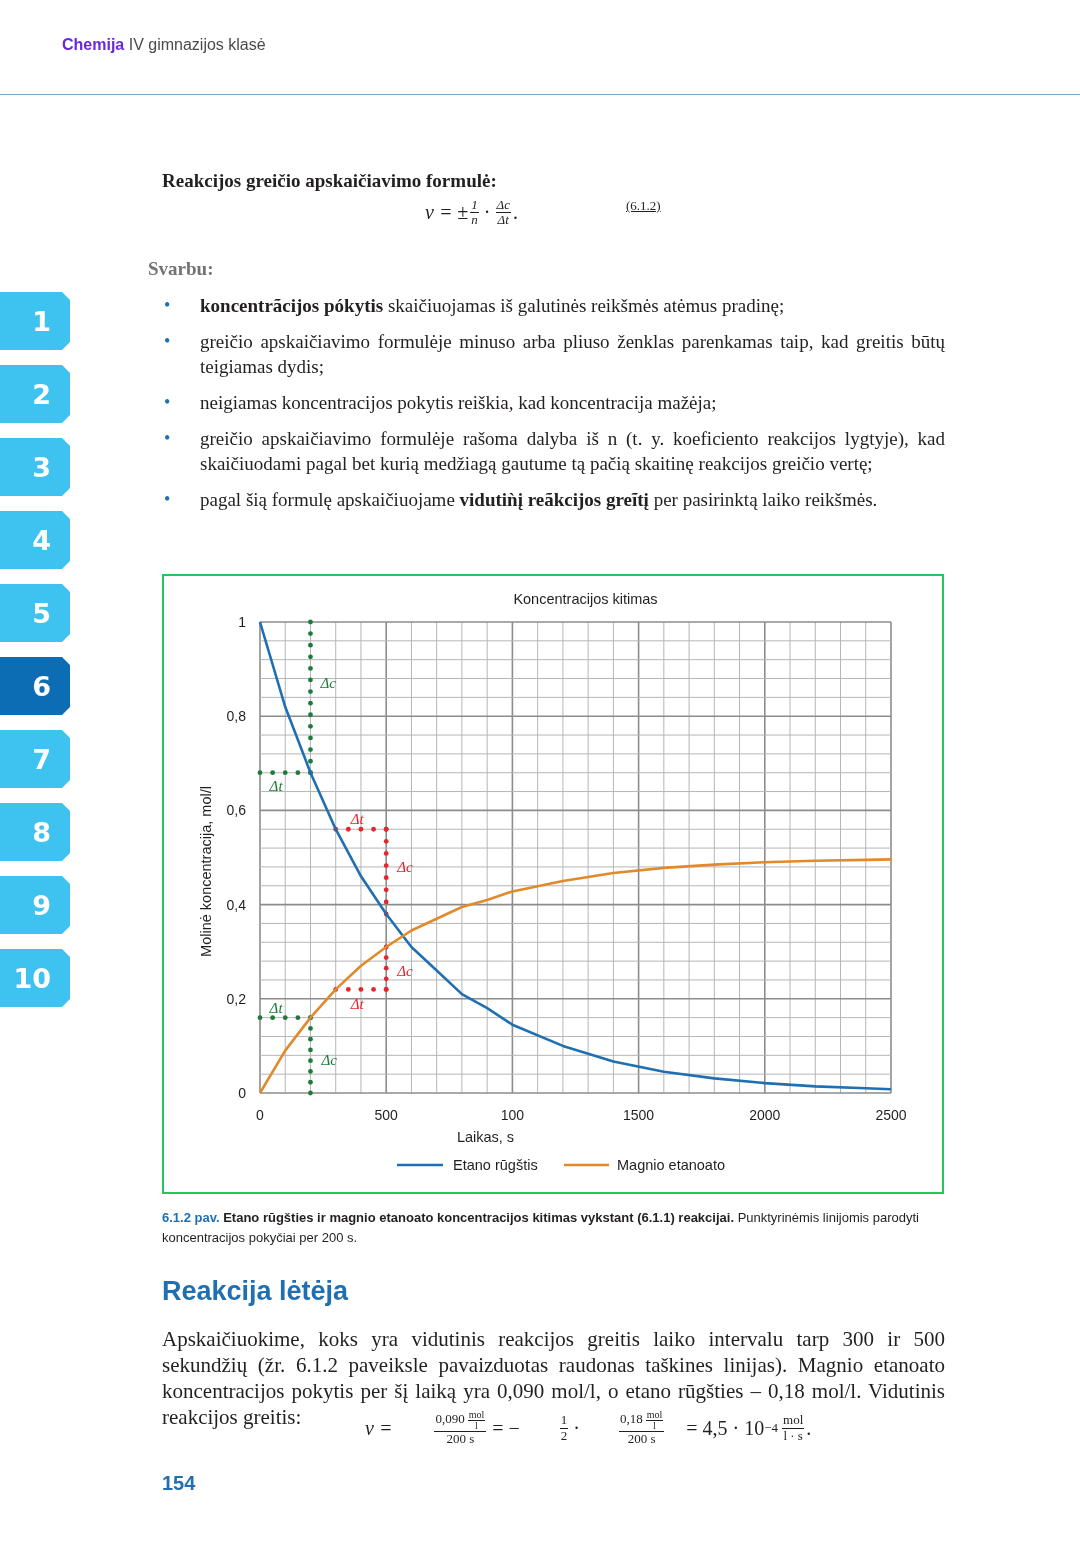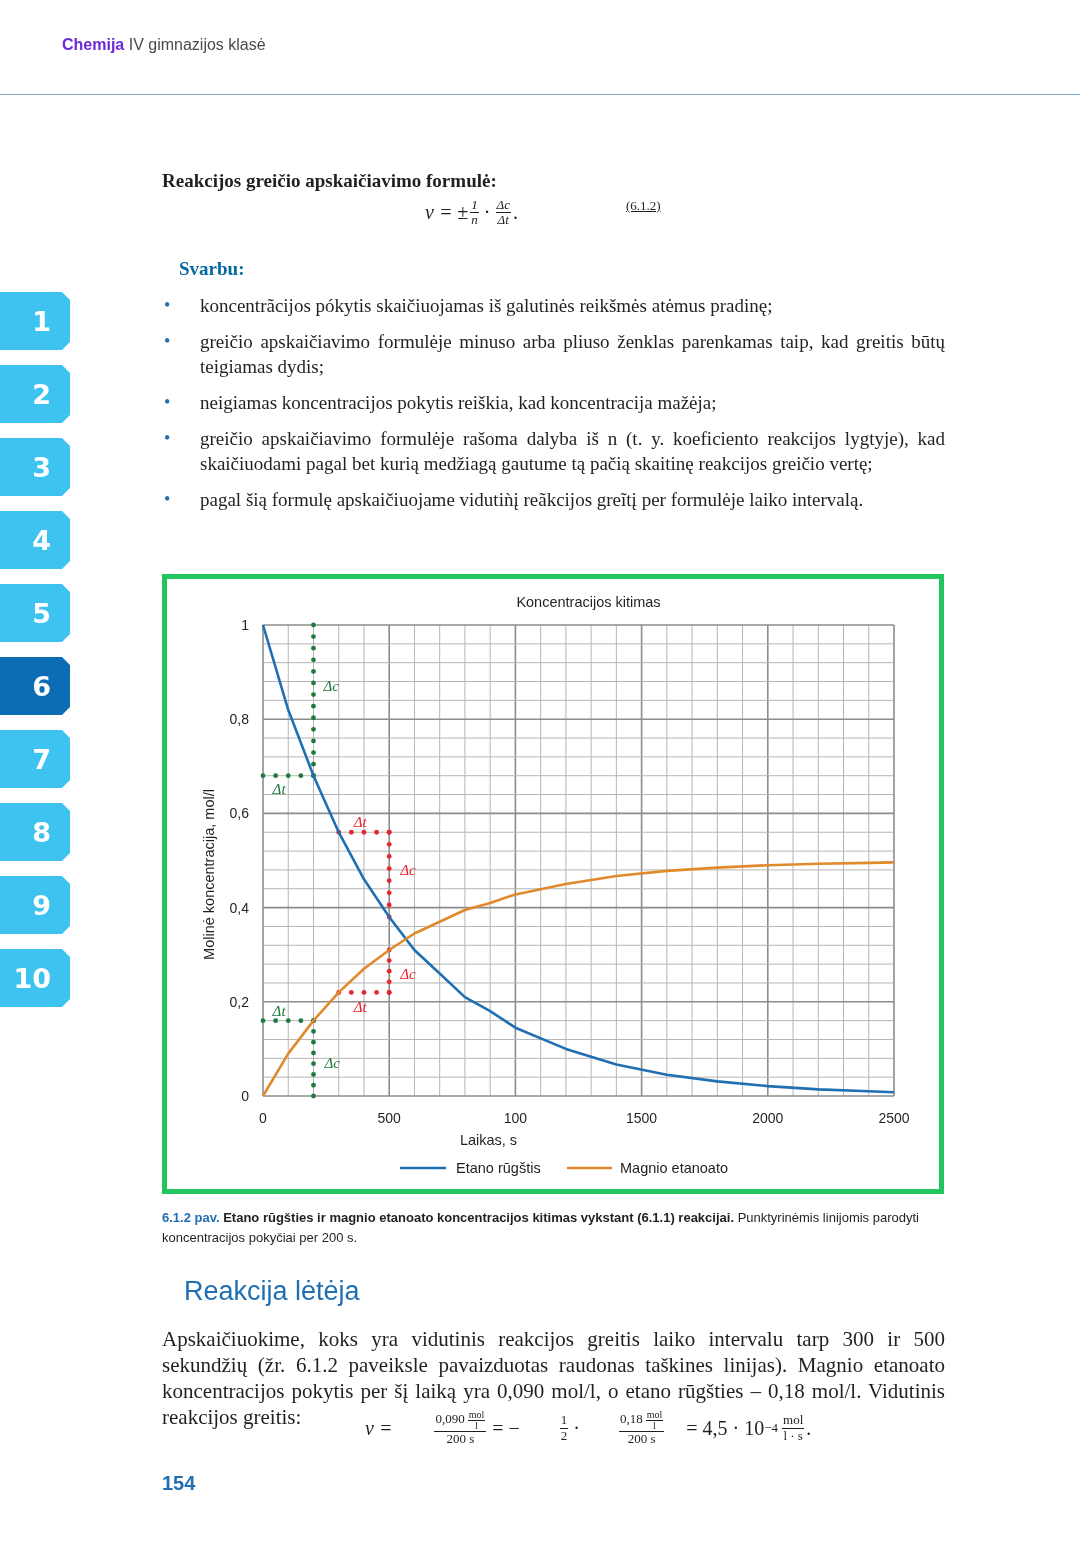--- a/index.html
+++ b/index.html
@@ -12,36 +12,36 @@
   .tab { position:absolute; left:0; width:70px; height:58px; background:#3ec3f0; color:#ffffff;
          font-family:"DejaVu Sans", sans-serif; font-weight:bold; font-size:27px;
          display:flex; align-items:center; justify-content:flex-end; padding-right:19px; box-sizing:border-box;
          clip-path: polygon(0 0, 62px 0, 70px 8px, 70px 50px, 62px 58px, 0 58px); cursor:pointer; }
   .tab.active { background:#0c6db5; }
   .h-formula { position:absolute; left:162px; top:170px; font-weight:bold; font-size:19px; }
   .formula1 { position:absolute; left:425px; top:198px; font-size:20px; font-style:italic; display:flex; align-items:center; }
   .frac { display:inline-flex; flex-direction:column; align-items:center; font-size:13px; margin:0 2px; line-height:1.1; }
   .frac .num { border-bottom:1px solid #231f20; padding:0 1px; }
   .eq-num { position:absolute; left:626px; top:198px; font-size:13px;text-decoration:underline; }
-  .svarbu { position:absolute; left:179px; top:258px; color:#0369a1; font-weight:bold; font-size:19px; }
+  .svarbu { position:absolute; left:148px; top:258px; color:#737373; font-weight:bold; font-size:19px; }
 
   .bullets { position:absolute; left:162px; top:293px; width:783px; margin:0; padding:0; list-style:none; }
   .bullets li { position:relative; padding-left:38px; font-size:19px; line-height:25px; margin-bottom:11px; text-align:justify; }
   .bullets li::before { content:"•"; position:absolute; left:2px; top:0; color:#1f6fb2; font-size:18px; }
-  .bullets b { font-weight:normal; }
-
-  .figure { position:absolute; left:162px; top:574px; width:782px; height:620px; border:5px solid #22c55e; box-sizing:border-box; }
+  .bullets b { font-weight:bold; }
+
+  .figure { position:absolute; left:162px; top:574px; width:782px; height:620px; border:2px solid #22c55e; box-sizing:border-box; }
   .chart-svg { position:absolute; left:0; top:0; }
   .chart-text { font-family:"Liberation Sans", sans-serif; }
 
   .caption { position:absolute; left:162px; top:1208px; width:783px; font-family:"Liberation Sans", sans-serif; font-size:13px; line-height:20px; }
   .caption .lbl { color:#1f6fb2; font-weight:bold; }
   .caption .title { font-weight:bold; }
 
-  .section-title { position:absolute; left:162px; top:1276px; font-family:"Liberation Sans", sans-serif; font-size:27px; font-weight:normal; color:#1f6fb2;margin-left:22px; }
+  .section-title { position:absolute; left:162px; top:1276px; font-family:"Liberation Sans", sans-serif; font-size:27px; font-weight:bold; color:#1f6fb2; }
   .para { position:absolute; left:162px; top:1326px; width:783px; font-size:21px; line-height:26px; text-align:justify; }
   .formula2 { position:absolute; left:365px; top:1410px; font-size:20px; display:flex; align-items:center; }
   .formula2 .frac { font-size:13px; font-style:normal;margin-left:36px; }
   .formula2 .small-frac { display:inline-flex; flex-direction:column; align-items:center; font-size:10px; line-height:1; vertical-align:middle; margin-left:3px; }
   .formula2 .small-frac .num { border-bottom:1px solid #231f20; }
   .page-num { position:absolute; left:162px; top:1472px; font-family:"Liberation Sans", sans-serif; font-weight:bold; font-size:20px; color:#1f6fb2; }
 </style>
 </head>
 <body>
 
@@ -80,21 +80,21 @@
 </div>
 <div class="eq-num">(6.1.2)</div>
 
 <div class="svarbu">Svarbu:</div>
 
 <ul class="bullets">
   <li><b>koncentrãcijos pókytis</b><span> skaičiuojamas iš galutinės reikšmės atėmus pradinę;</span></li>
   <li><span>greičio apskaičiavimo formulėje minuso arba pliuso ženklas parenkamas taip, kad greitis būtų teigiamas dydis;</span></li>
   <li><span>neigiamas koncentracijos pokytis reiškia, kad koncentracija mažėja;</span></li>
   <li><span>greičio apskaičiavimo formulėje rašoma dalyba iš n (t. y. koeficiento reakcijos lygtyje), kad skaičiuodami pagal bet kurią medžiagą gautume tą pačią skaitinę reakcijos greičio vertę;</span></li>
-  <li><span>pagal šią formulę apskaičiuojame </span><b>vidutiǹį reãkcijos greĩtį</b><span> per formulėje laiko intervalą.</span></li>
+  <li><span>pagal šią formulę apskaičiuojame </span><b>vidutiǹį reãkcijos greĩtį</b><span> per pasirinktą laiko reikšmės.</span></li>
 </ul>
 
 <div class="figure">
   <svg class="chart-svg" id="chart" width="782" height="620">
       <line x1="96" x2="96" y1="46" y2="517" stroke="#8c8c8c" stroke-width="1.6"></line>
       <line x1="121.24000000000001" x2="121.24000000000001" y1="46" y2="517" stroke="#b5b5b5" stroke-width="1"></line>
       <line x1="146.48000000000002" x2="146.48000000000002" y1="46" y2="517" stroke="#b5b5b5" stroke-width="1"></line>
       <line x1="171.72" x2="171.72" y1="46" y2="517" stroke="#b5b5b5" stroke-width="1"></line>
       <line x1="196.96" x2="196.96" y1="46" y2="517" stroke="#b5b5b5" stroke-width="1"></line>
       <line x1="222.2" x2="222.2" y1="46" y2="517" stroke="#8c8c8c" stroke-width="1.6"></line>

